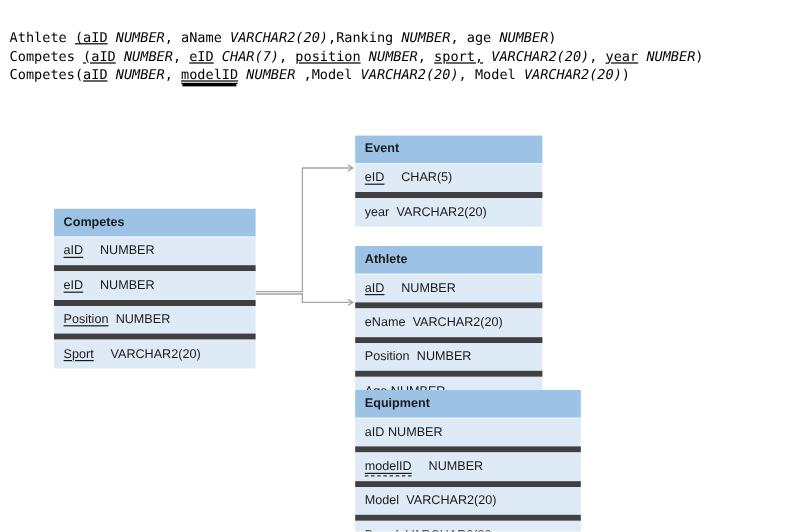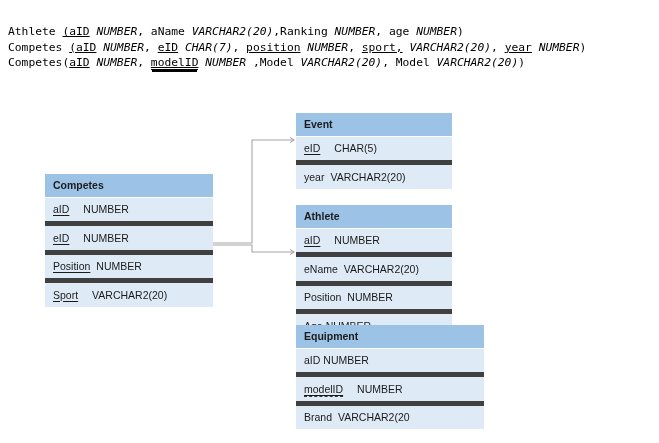--- a/index.html
+++ b/index.html
@@ -85,15 +85,16 @@
       <div class="er-title">Athlete</div>
       <div class="er-row"><span class="k">aID</span><span class="sp" style="width: 14px;">&nbsp;</span><span>NUMBER</span></div>
       <div class="er-row"><span class="">eName</span><span class="sp" style="width: 6px;">&nbsp;</span><span>VARCHAR2(20)</span></div>
       <div class="er-row"><span class="">Position</span><span class="sp" style="width: 6px;">&nbsp;</span><span>NUMBER</span></div>
       <div class="er-row"><span class="">Age</span><span class="sp" style="width: 3px;">&nbsp;</span><span>NUMBER</span></div>
     </div>
     <div class="er-box" style="left: 296px; top: 325px; width: 188px;">
       <div class="er-title">Equipment</div>
       <div class="er-row"><span class="">aID</span><span class="sp" style="width: 3px;">&nbsp;</span><span>NUMBER</span></div>
       <div class="er-row"><span class="kd">modelID</span><span class="sp" style="width: 14px;">&nbsp;</span><span>NUMBER</span></div>
+      <div class="er-row"><span class="">Model</span><span class="sp" style="width: 6px;">&nbsp;</span><span>VARCHAR2(20)</span></div>
       <div class="er-row"><span class="">Brand</span><span class="sp" style="width: 6px;">&nbsp;</span><span>VARCHAR2(20</span></div>
     </div>
   </div>
 
 </body></html>

